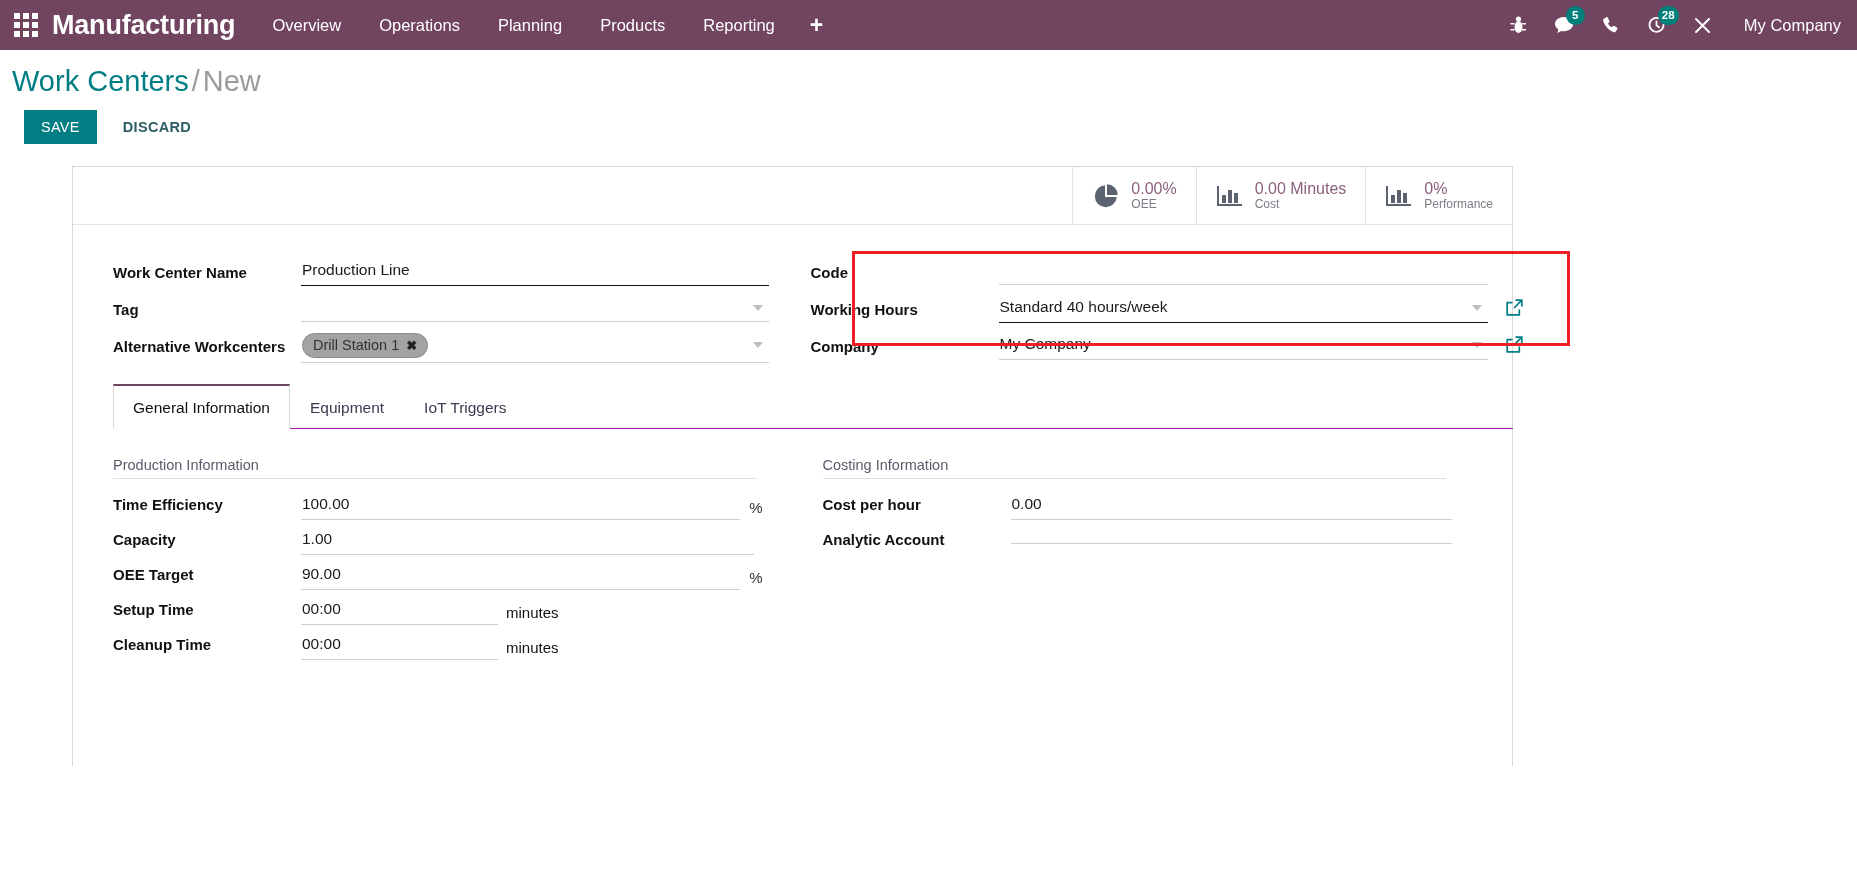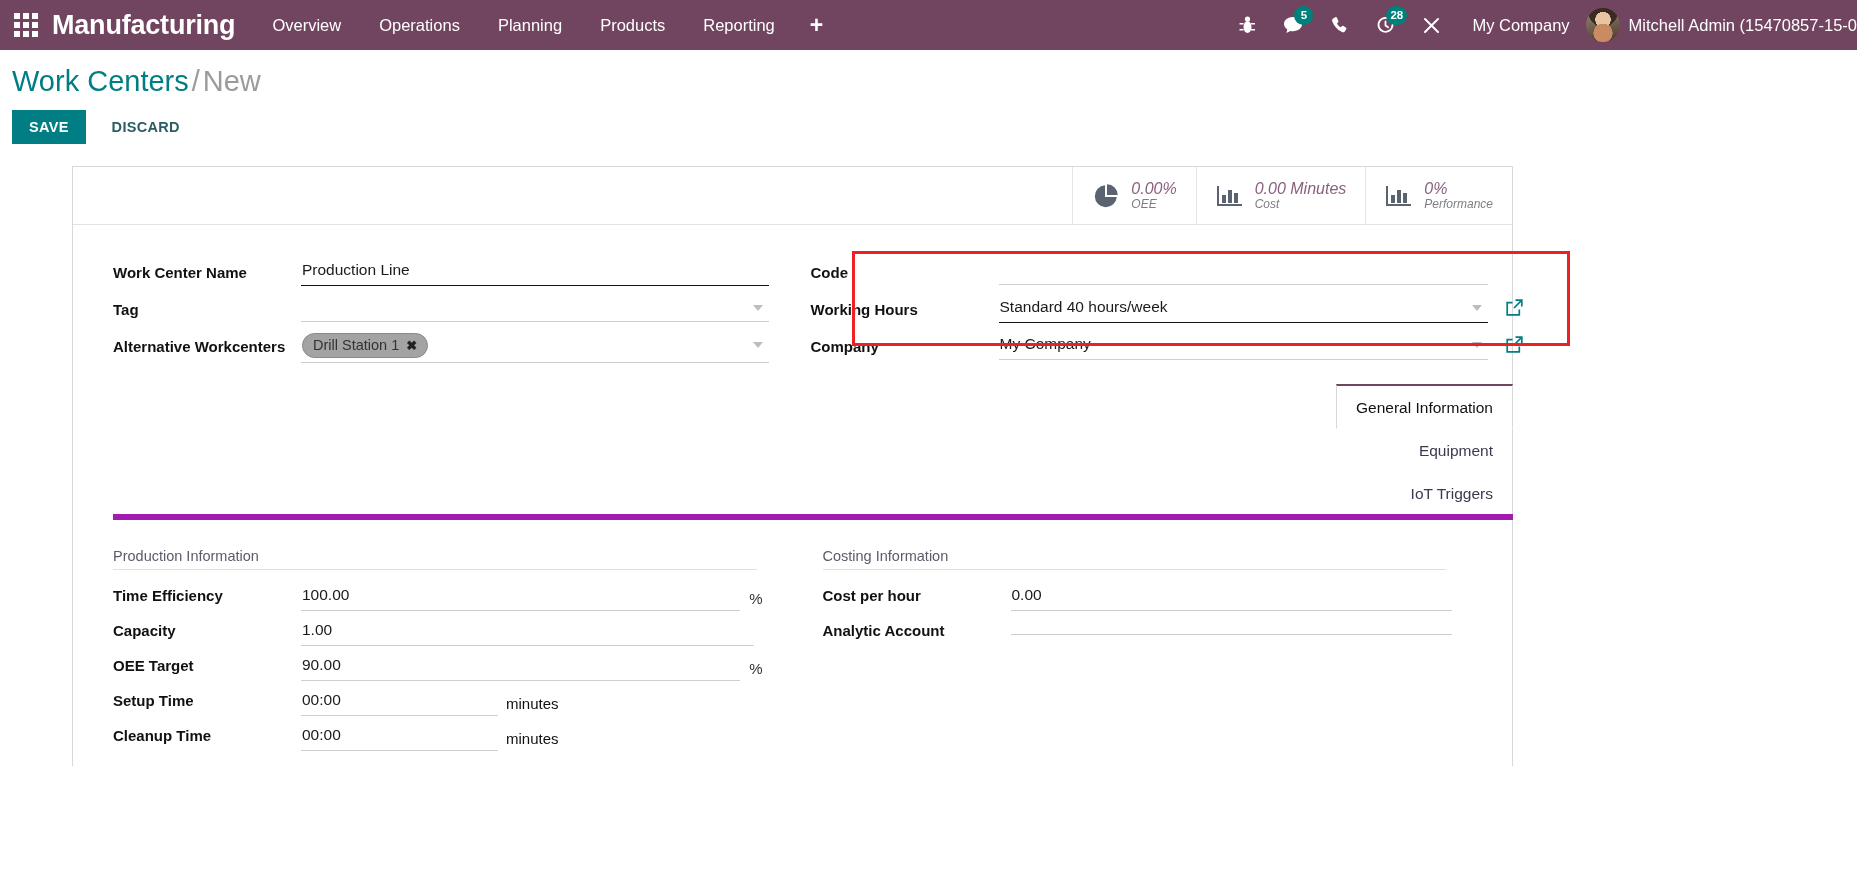--- a/index.html
+++ b/index.html
@@ -107,25 +107,26 @@
   .breadcrumb .crumb-link { color: #017e84; cursor: pointer; }
   .breadcrumb .sep { color: #9b9b9b; padding: 0 3px; }
   .breadcrumb .crumb-cur { color: #9b9b9b; }
 
   .cp-buttons { margin-top: 14px; display: flex; align-items: center; }
   .btn-save {
     background: #017e84;
     color: #ffffff;
     border: none;
     font-size: 14.5px;
-    font-weight: 700;
+    font-weight: 400;
     letter-spacing: .3px;
     padding: 9px 17px;
     cursor: pointer;
     font-family: inherit;
+    margin-left: 12px;
   }
   .btn-discard {
     background: transparent;
     border: none;
     color: #2b5d63;
     font-size: 14.5px;
     font-weight: 700;
     letter-spacing: .3px;
     padding: 9px 16px;
     margin-left: 10px;
@@ -153,21 +154,20 @@
   }
   .stat-btn {
     display: flex;
     align-items: center;
     gap: 11px;
     padding: 0 19px;
     border-left: 1px solid #e3e3e3;
     min-width: 90px;
     cursor: pointer;
     background: #ffffff;
-    font-style: italic;
   }
   .stat-ico { color: #5c6370; display: flex; align-items: center; }
   .stat-txt { line-height: 1.12; }
   .stat-val { font-size: 16px; color: #8b5f7e; }
   .stat-lbl { font-size: 12px; color: #7d7d86; }
 
   
   .form-top {
     display: flex;
     padding: 30px 0 10px 0;
@@ -234,21 +234,21 @@
     left: 779px;
     top: 26px;
     width: 718px;
     height: 95px;
     border: 3px solid #ee1f25;
     pointer-events: none;
   }
 
   
   .notebook { padding: 8px 0 0 40px; }
-  .tabs { display: flex; align-items: flex-end; border-bottom: 6px solid #a21caf; margin-right: -1px; flex-direction: column; }
+  .tabs { display: flex; align-items: flex-end; border-bottom: 1px solid #a21caf; margin-right: -1px; }
   .tab {
     padding: 11px 19px 10px 19px;
     font-size: 15.5px;
     color: #3b3b4f;
     border: 1px solid transparent;
     border-bottom: none;
     cursor: pointer;
     background: transparent;
     line-height: 21px;
   }
@@ -350,24 +350,20 @@
         <path d="M9.5 5.3V9.5l2.6 1.7" stroke-linecap="round"></path>
       </svg>
       <span class="badge">28</span>
     </div>
     <div class="nicon">
       <svg width="19" height="19" viewBox="0 0 19 19" fill="none" stroke="#fff" stroke-width="2" stroke-linecap="round">
         <path d="M3 3l13 13M16 3L3 16"></path>
       </svg>
     </div>
     <div class="company-name">My Company</div>
-    <div class="user-box">
-      <div class="avatar"></div>
-      <div class="user-name">Mitchell Admin (15470857-15-0</div>
-    </div>
   </div>
 </div>
 
 <div class="cp">
   <div class="breadcrumb">
     <span class="crumb-link">Work Centers</span><span class="sep">/</span><span class="crumb-cur">New</span>
   </div>
   <div class="cp-buttons">
     <button class="btn-save">SAVE</button>
     <button class="btn-discard">DISCARD</button>

